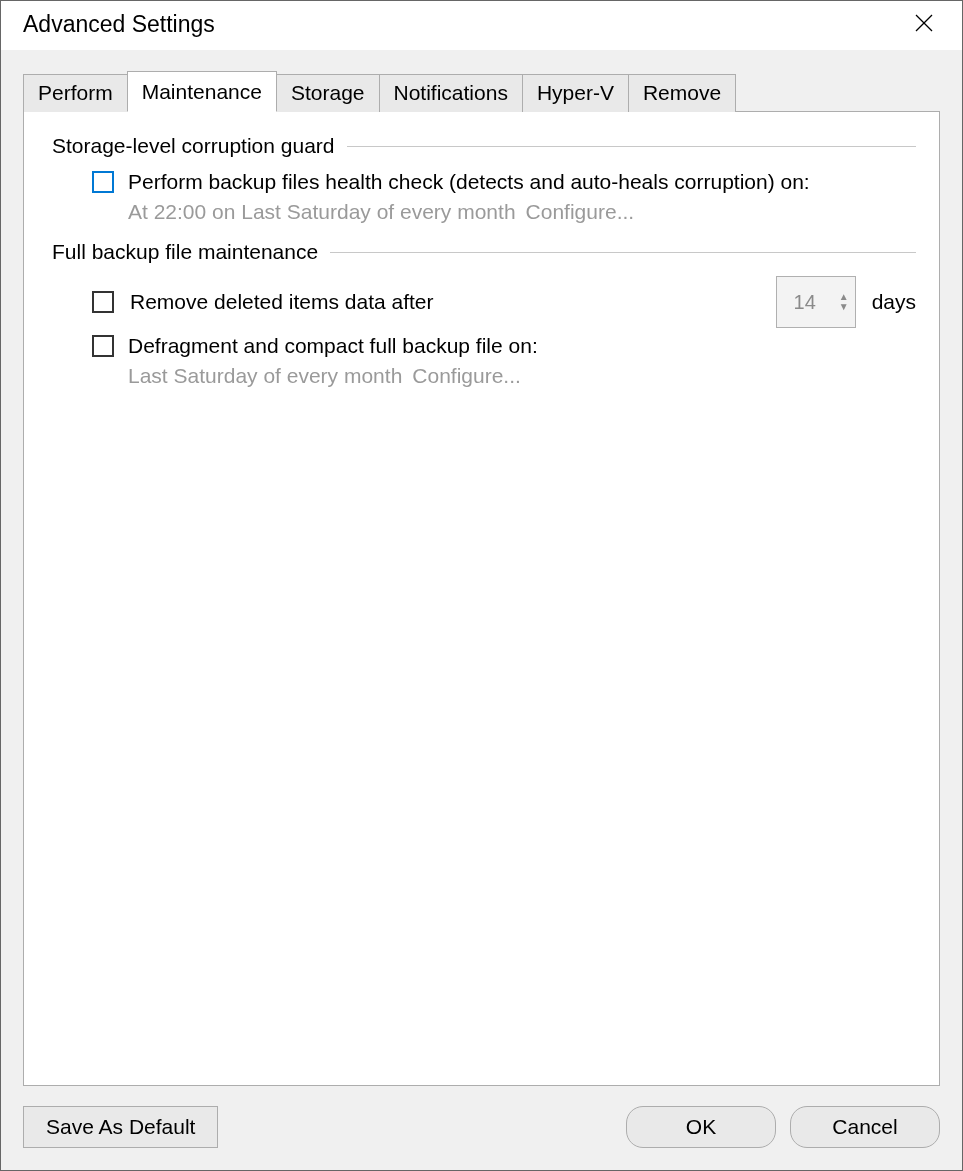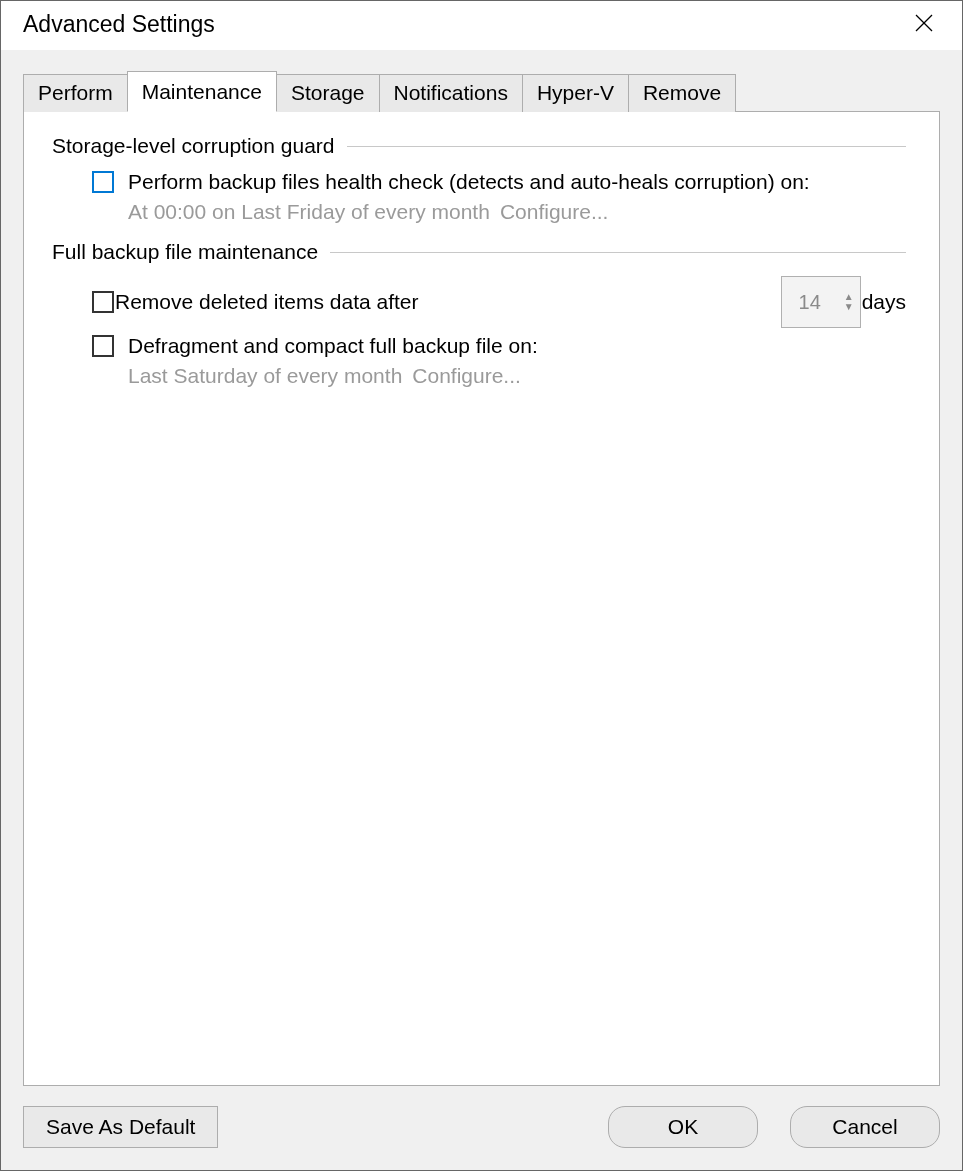--- a/index.html
+++ b/index.html
@@ -13,49 +13,49 @@
 
     
     .client { flex: 1 1 auto; background: #f0f0f0; padding: 20px 22px 22px 22px; display: flex; flex-direction: column; position: relative; }
 
     
     .tabs { display: flex; align-items: flex-end; position: relative; top: 1px; z-index: 2; }
     .tab { font-size: 21px; color: #000; padding: 6px 14px 7px 14px; background: #e9e9e9; border: 1px solid #adadad; border-bottom: none; margin-right: -1px; cursor: default; }
     .tab.active { background: #fff; border-bottom: 1px solid #fff; position: relative; top: 0px; padding-top: 8px; text-align: right; }
 
     
-    .page { flex: 1 1 auto; background: #fff; border: 1px solid #adadad; padding: 22px 33px 20px 28px; z-index: 1; }
+    .page { flex: 1 1 auto; background: #fff; border: 1px solid #adadad; padding: 22px 23px 20px 28px; z-index: 1; }
 
     
     .group { margin-bottom: 16px; }
     .group-header { display: flex; align-items: center; gap: 12px; margin-bottom: 12px; }
     .group-header span { font-size: 21px; color: #000; white-space: nowrap; }
     .group-header hr { flex: 1; border: none; border-top: 1px solid #c8c8c8; }
 
     .indent { padding-left: 40px; }
 
     
     .row { display: flex; align-items: center; gap: 14px; font-size: 21px; color: #000; margin-bottom: 6px; }
     .chk { width: 22px; height: 22px; border: 2px solid #0078d4; background: #fff; flex-shrink: 0; }
     .chk.black { border-color: #333; }
 
     .subline { font-size: 21px; color: #9a9a9a; margin-left: 36px; margin-bottom: 14px; display: flex; gap: 10px; }
 
     
-    .spin-row { display: flex; align-items: center; gap: 1px; }
+    .spin-row { display: flex; align-items: center; gap: 16px; }
     .spin-row .label-left { flex: 0 0 auto; }
     .spacer { flex: 1 1 auto; }
     .spin { display: flex; align-items: stretch; border: 1px solid #b0b0b0; background: #f3f3f3; height: 52px; }
     .spin input { width: 56px; border: none; background: transparent; text-align: center; font-size: 20px; color: #8a8a8a; outline: none; }
     .spin .arrows { display: flex; flex-direction: column; justify-content: center; width: 22px; }
     .spin .arrows span { font-size: 10px; line-height: 10px; color: #8a8a8a; text-align: center; }
     .unit { font-size: 21px; color: #000; text-align: center; }
 
     
-    .footer { display: flex; align-items: center; gap: 32px; padding-top: 20px; }
+    .footer { display: flex; align-items: center; gap: 14px; padding-top: 20px; }
     .footer .grow { flex: 1; }
     button.win { font-size: 21px; background: #e9e9e9; border: 1px solid #adadad; padding: 8px 22px; min-width: 90px; cursor: default; color: #000; }
     button.win.fixed { min-width: 150px; border-radius: 17px; }
   </style>
 </head>
 <body>
 
 <div class="title-bar">
   <h1>Advanced Settings</h1>
   <button class="close-btn">
@@ -83,21 +83,21 @@
       <div class="group-header">
         <span>Storage-level corruption guard</span>
         <hr>
       </div>
       <div class="indent">
         <div class="row">
           <div class="chk"></div>
           <span>Perform backup files health check (detects and auto-heals corruption) on:</span>
         </div>
         <div class="subline">
-          <span>At 00:00 on Last Friday of every month</span>
+          <span>At 22:00 on Last Saturday of every month</span>
           <span>Configure...</span>
         </div>
       </div>
     </div>
 
     <div class="group">
       <div class="group-header">
         <span>Full backup file maintenance</span>
         <hr>
       </div>

